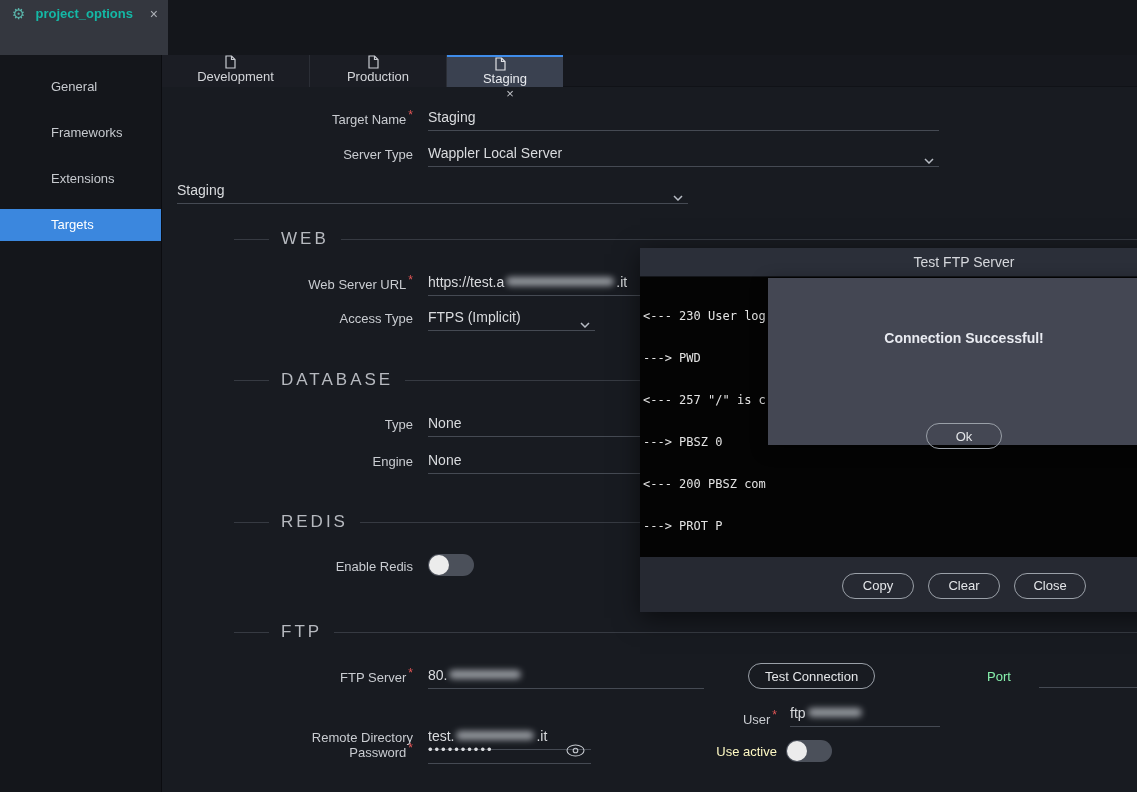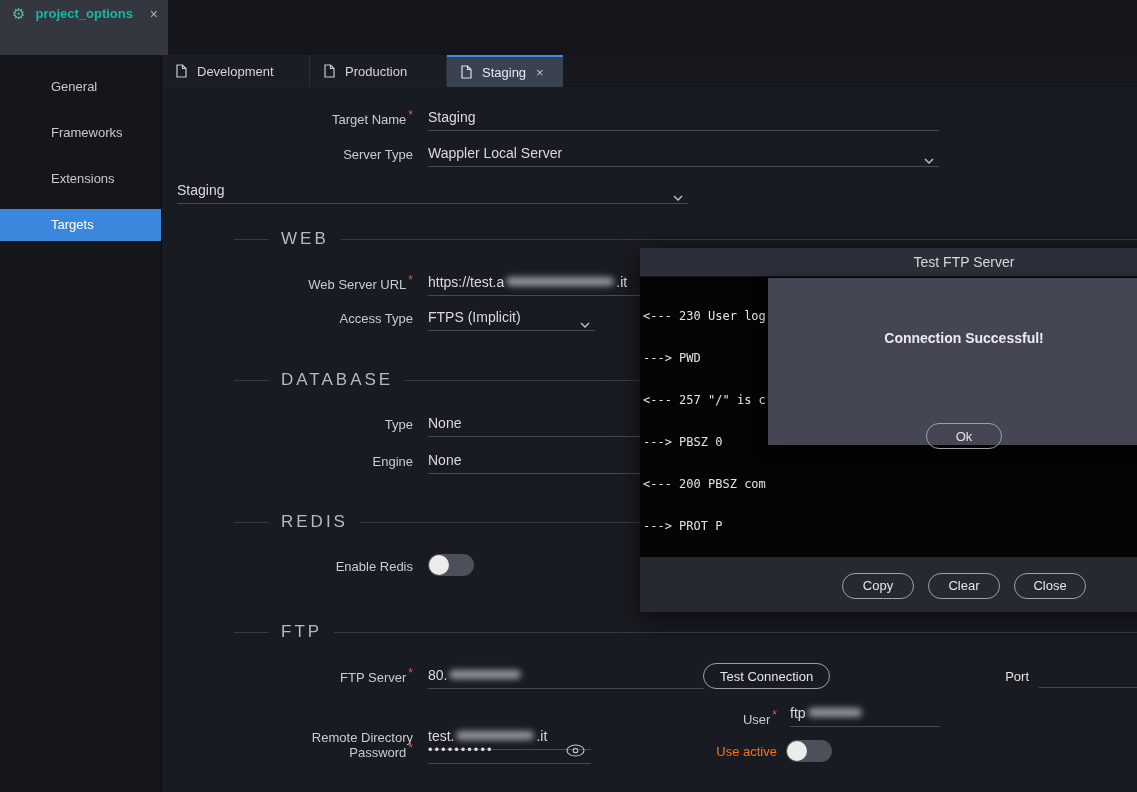--- a/index.html
+++ b/index.html
@@ -18,21 +18,21 @@
   .sidebar { position:absolute; left:0; top:55px; width:162px; height:737px; background:#14161b;
              border-right:1px solid #0b0c10; z-index:2; }
   .side-item { height:32px; line-height:32px; padding-left:51px; font-size:13px; color:#c6c9ce; margin-top:14px; }
   .side-item.active { background:#3b87de; color:#ffffff; }
   .sidebar-items { padding-top:2px; }
 
   
   .env-tabs { position:absolute; left:162px; top:55px; width:975px; height:32px; background:#16181e;
               border-bottom:1px solid #101217; display:flex; z-index:2; }
   .env-tab { height:32px; display:flex; align-items:center; padding:0 14px; border-right:1px solid #2b2e36;
-             color:#d3d5d9; font-size:13px; background:#1b1d24; }
+             color:#d3d5d9; font-size:13px; background:#1b1d24;flex-direction:column; }
   .env-tab .doc-icon { margin-right:10px; display:inline-flex; }
   .env-tab.t0 { width:148px; } .env-tab.t1 { width:137px; } .env-tab.t2 { width:116px; }
   .env-tab.active { background:#3a4150; border-top:2px solid #3f8cea; border-right:none; color:#e8eaee; }
   .env-tab .tab-x { margin-left:10px; color:#c0c3c8; font-size:13px; }
 
   
   .content { position:absolute; left:162px; top:87px; width:975px; height:705px; background:#181b21; z-index:1; }
   .row { position:absolute; left:0; right:16px; height:28px; display:flex; align-items:center; }
   .lbl { width:251px; text-align:right; font-size:13px; color:#c9ccd1; flex:none; }
   .req { color:#e05555; font-size:12px; vertical-align:super; margin-left:2px; }
@@ -226,22 +226,22 @@
       <span class="ln r"></span>
   </div>
 
   <div class="row" style="top:575px;">
     <span class="lbl"><span>FTP Server</span><span class="req">*</span></span>
     <div class="valbox w-ftp">
       <span>80.</span>
         <span class="smudge" style="width:72px;"></span>
     </div>
   </div>
-  <button class="pill-btn abs" style="left:541px; top:576px;">Test Connection</button>
-  <span class="abs" style="left:825px; top:582px; width:42px; text-align:right; font-size:13px; color:#e5e5e5;">Port</span>
+  <button class="pill-btn abs" style="left:586px; top:576px;">Test Connection</button>
+  <span class="abs" style="left:825px; top:582px; width:42px; text-align:left; font-size:13px; color:#86efac;">Port</span>
   <div class="abs" style="left:877px; top:575px; width:98px; height:26px; border-bottom:1px solid #454a53;"></div>
 
   <div class="row" style="top:615px;margin-top:21px;">
     <span class="lbl">Remote Directory</span>
     <div class="valbox w-short">
       <span>test.</span>
         <span class="smudge" style="width:78px;"></span>
         <span>.it</span>
     </div>
   </div>
@@ -256,21 +256,21 @@
     <div class="valbox w-short">
       <span class="pwd-dots">••••••••••</span>
       <span class="eye">
         <svg width="19" height="13" viewBox="0 0 19 13">
             <ellipse cx="9.5" cy="6.5" rx="8.5" ry="5.5" fill="none" stroke="#c3c7cd" stroke-width="1.1"></ellipse>
             <circle cx="9.5" cy="6.5" r="2.3" fill="none" stroke="#c3c7cd" stroke-width="1.1"></circle>
           </svg>
       </span>
     </div>
   </div>
-  <span class="abs" style="left:552px; top:657px; width:63px; text-align:right; font-size:13px; color:#f97316;">Use active</span>
+  <span class="abs" style="left:552px; top:657px; width:63px; text-align:right; font-size:13px; color:#fef9c3;">Use active</span>
   <span class="toggle abs" style="left:624px; top:653px;">
       <span class="knob"></span>
     </span>
 
 </div>
 
 <div class="modal">
   <div class="modal-title">Test FTP Server</div>
 
   <div class="console">

